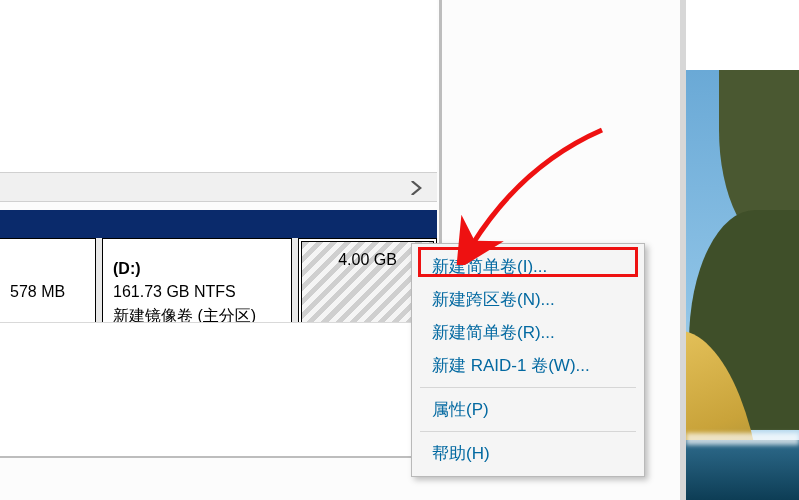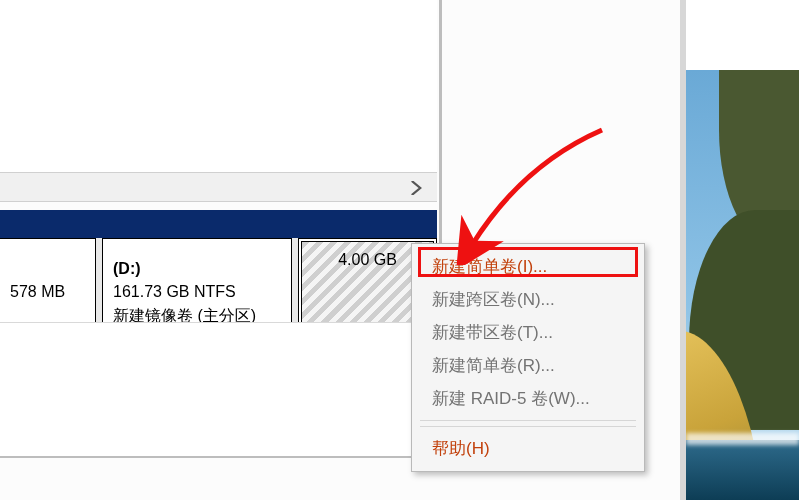--- a/index.html
+++ b/index.html
@@ -38,22 +38,22 @@
   .unalloc-inner { position:absolute; inset:3px; padding:6px 8px; display:flex; flex-direction:row; justify-content:center; line-height:1.45; font-size:16px;
      background: repeating-linear-gradient(135deg, #cfcfcf 0 5px, #f5f5f5 5px 10px);
      outline:1px solid #000; }
   .part-title { font-weight:600; }
   
   .blank-row { position:absolute; left:0; top:322px; width:437px; height:134px; background:#ffffff; border-top:1px solid #d9d9d9; }
   .bottom-line { position:absolute; left:0; top:456px; width:445px; height:2px; background:#bdbdbd; }
 
   
   .context-menu { position:absolute; left:411px; top:243px; width:234px; background:#f5f5f5; border:1px solid #b9b9b9; box-shadow:3px 3px 6px rgba(0,0,0,.25); padding:6px 2px; font-size:17px; }
-  .menu-item { padding:5px 14px 5px 18px; color:#c2410c; white-space:nowrap; }
-  .menu-item.disabled { color:#737373; }
+  .menu-item { padding:5px 14px 5px 18px; color:#0369a1; white-space:nowrap; }
+  .menu-item.disabled { color:#0369a1; }
   .menu-sep { height:1px; margin:5px 6px; background:#d6d6d6; }
   .highlight-box { position:absolute; left:418px; top:247px; width:220px; height:30px; border:3px solid #e11; pointer-events:none; }
 
   
   .anno-arrow { position:absolute; left:452px; top:125px; width:160px; height:140px; pointer-events:none; }
 
   
   .top-fill { position:absolute; left:0; top:0; width:437px; height:172px; background:#ffffff; }
 </style>
 </head>
@@ -100,24 +100,24 @@
       </div>
     </div>
   </div>
 
   <div class="blank-row"></div>
   <div class="bottom-line"></div>
 
   <div class="context-menu">
     <div class="menu-item">新建简单卷(I)...</div>
     <div class="menu-item disabled">新建跨区卷(N)...</div>
-    <div class="menu-item disabled">新建带区卷(T)...</div>
     <div class="menu-item disabled">新建简单卷(R)...</div>
-    <div class="menu-item disabled">新建 RAID-5 卷(W)...</div>
+    <div class="menu-item disabled">新建 RAID-1 卷(W)...</div>
     <div class="menu-sep"></div>
+    <div class="menu-item">属性(P)</div>
     <div class="menu-sep"></div>
     <div class="menu-item">帮助(H)</div>
   </div>
 
   <div class="highlight-box"></div>
 
   <svg class="anno-arrow" viewBox="0 0 160 140">
     <defs>
       <marker id="ah" markerWidth="12" markerHeight="12" refX="4" refY="5" orient="auto">
         <path d="M0,0 L10,5 L0,10 L3,5 Z" fill="#e11"></path>

